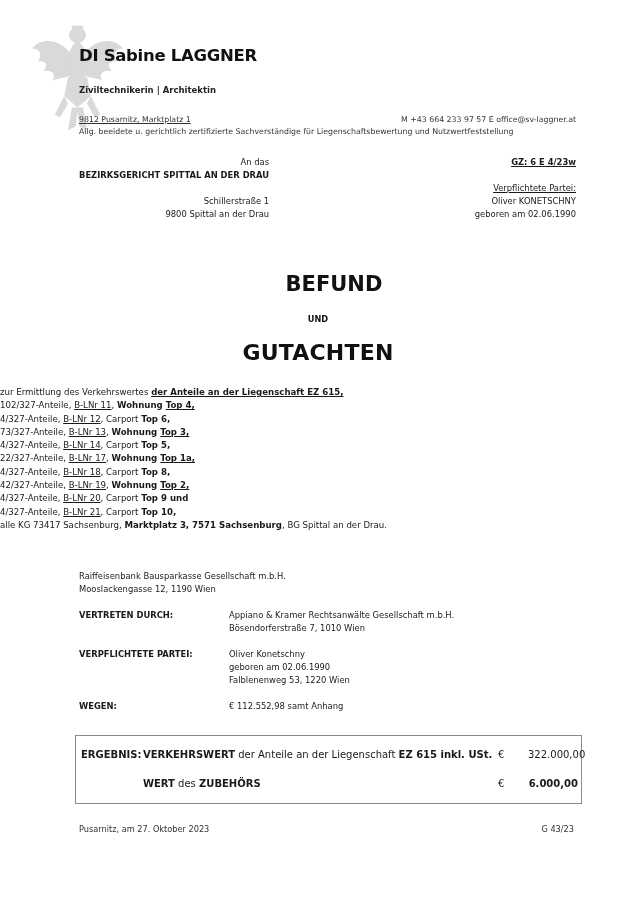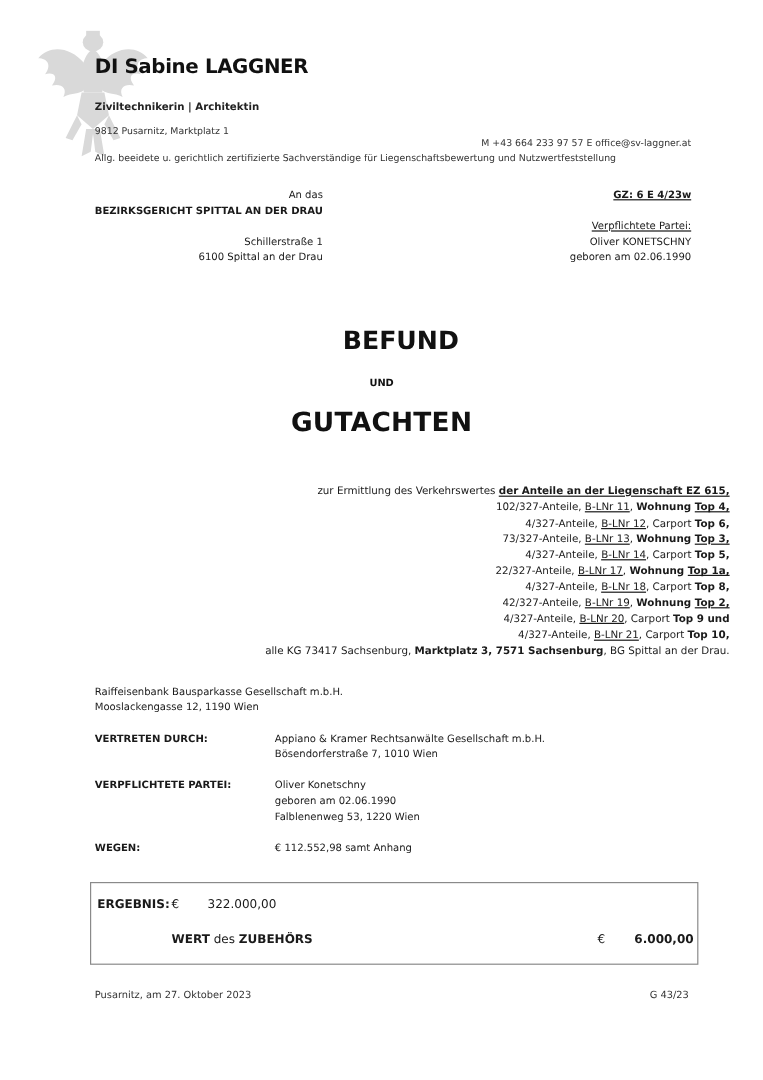--- a/index.html
+++ b/index.html
@@ -3,34 +3,34 @@
   <meta charset="utf-8">
   <style>
     html, body { margin: 0; padding: 0; background: #ffffff; }
     body { width: 636px; height: 900px; position: relative; overflow: hidden;
            font-family: "DejaVu Sans", "Liberation Sans", sans-serif; color: #1a1a1a; }
     .abs { position: absolute; }
     .eagle { left: 30px; top: 18px; width: 95px; height: 118px; }
     .name { left: 79px; top: 46px; font-size: 16.5px; font-weight: 600; letter-spacing: -0.3px; color: #111; }
     .subtitle { left: 79px; top: 85px; font-size: 8.5px; font-weight: 600; color: #222; }
     .small { font-size: 7.8px; color: #333; }
-    .addr1 { left: 79px; top: 105px; }
+    .addr1 { left: 79px; top: 115px; text-decoration: underline; }
     .contact { right: 60px; top: 115px; text-align: right; }
     .cert { left: 79px; top: 127px; width: 500px; white-space: nowrap; }
     .rec { font-size: 8.4px; line-height: 13px; color: #1a1a1a; text-align: right; }
     .rec-left { left: 79px; top: 156px; }
     .rec-left .b { font-weight: 600; }
     .rec-right { right: 60px; top: 156px; text-align: right; }
     .u { text-decoration: underline; }
     .gap { height: 13px; }
     .title { left: 0; width: 636px; text-align: center; font-weight: 600; color: #111; }
     .t-befund { top: 272px; font-size: 21px; padding-left: 16px; }
     .t-und { top: 314px; font-size: 8.2px; }
     .t-gut { top: 340px; font-size: 22px; letter-spacing: 0.2px; }
-    .subject { left: 0; width: 608px; top: 404px; text-align: right; font-size: 8.6px; line-height: 13.3px; color: #1a1a1a; }
+    .subject { left: 0; width: 608px; top: 386px; text-align: left; font-size: 8.6px; line-height: 13.3px; color: #1a1a1a; }
     .subject b { font-weight: 600; }
     .parties { left: 79px; top: 570px; font-size: 8.4px; color: #1a1a1a; }
     .party { display: flex; margin-bottom: 13px; line-height: 13px; }
     .party .lbl { width: 150px; font-weight: 600; }
     .result-box { left: 75px; top: 735px; width: 507px; height: 69px; border: 1px solid #8a8a8a; box-sizing: border-box; font-size: 10px; }
     .rrow { position: absolute; left: 0; right: 0; display: flex; }
     .rrow .lbl { width: 62px; padding-left: 5px; font-weight: 600; }
     .rrow .desc { width: 355px; }
     .rrow .cur { width: 30px; }
     .rrow .amt { width: 50px; text-align: right; }
@@ -58,21 +58,21 @@
 <div class="abs subtitle">Ziviltechnikerin | Architektin</div>
 <div class="abs small addr1">9812 Pusarnitz, Marktplatz 1</div>
 <div class="abs small contact">M +43 664 233 97 57    E office@sv-laggner.at</div>
 <div class="abs small cert">Allg. beeidete u. gerichtlich zertifizierte Sachverständige für Liegenschaftsbewertung und Nutzwertfeststellung</div>
 
 <div class="abs rec rec-left">
   <div>An das</div>
   <div class="b">BEZIRKSGERICHT SPITTAL AN DER DRAU</div>
   <div class="gap"></div>
   <div>Schillerstraße 1</div>
-  <div>6100 Spittal an der Drau</div>
+  <div>9800 Spittal an der Drau</div>
 </div>
 
 <div class="abs rec rec-right">
   <div class="u" style="font-weight:600">GZ: 6 E 4/23w</div>
   <div class="gap"></div>
   <div class="u">Verpflichtete Partei:</div>
   <div>Oliver KONETSCHNY</div>
   <div>geboren am 02.06.1990</div>
 </div>
 
@@ -126,20 +126,21 @@
       <div class="lbl">WEGEN:</div>
       <div>
         <div>€ 112.552,98 samt Anhang</div>
       </div>
     </div>
   </div>
 
 <div class="abs result-box">
   <div class="rrow" style="top:13px">
     <div class="lbl">ERGEBNIS:</div>
+    <div class="desc"><b>VERKEHRSWERT</b><span> der Anteile an der Liegenschaft </span><b>EZ 615 inkl. USt.</b></div>
     <div class="cur">€</div>
     <div class="amt">322.000,00</div>
   </div>
   <div class="rrow" style="top:42px">
     <div class="lbl"></div>
     <div class="desc"><b>WERT</b><span> des </span><b>ZUBEHÖRS</b></div>
     <div class="cur">€</div>
     <div class="amt" style="font-weight:600">6.000,00</div>
   </div>
 </div>

